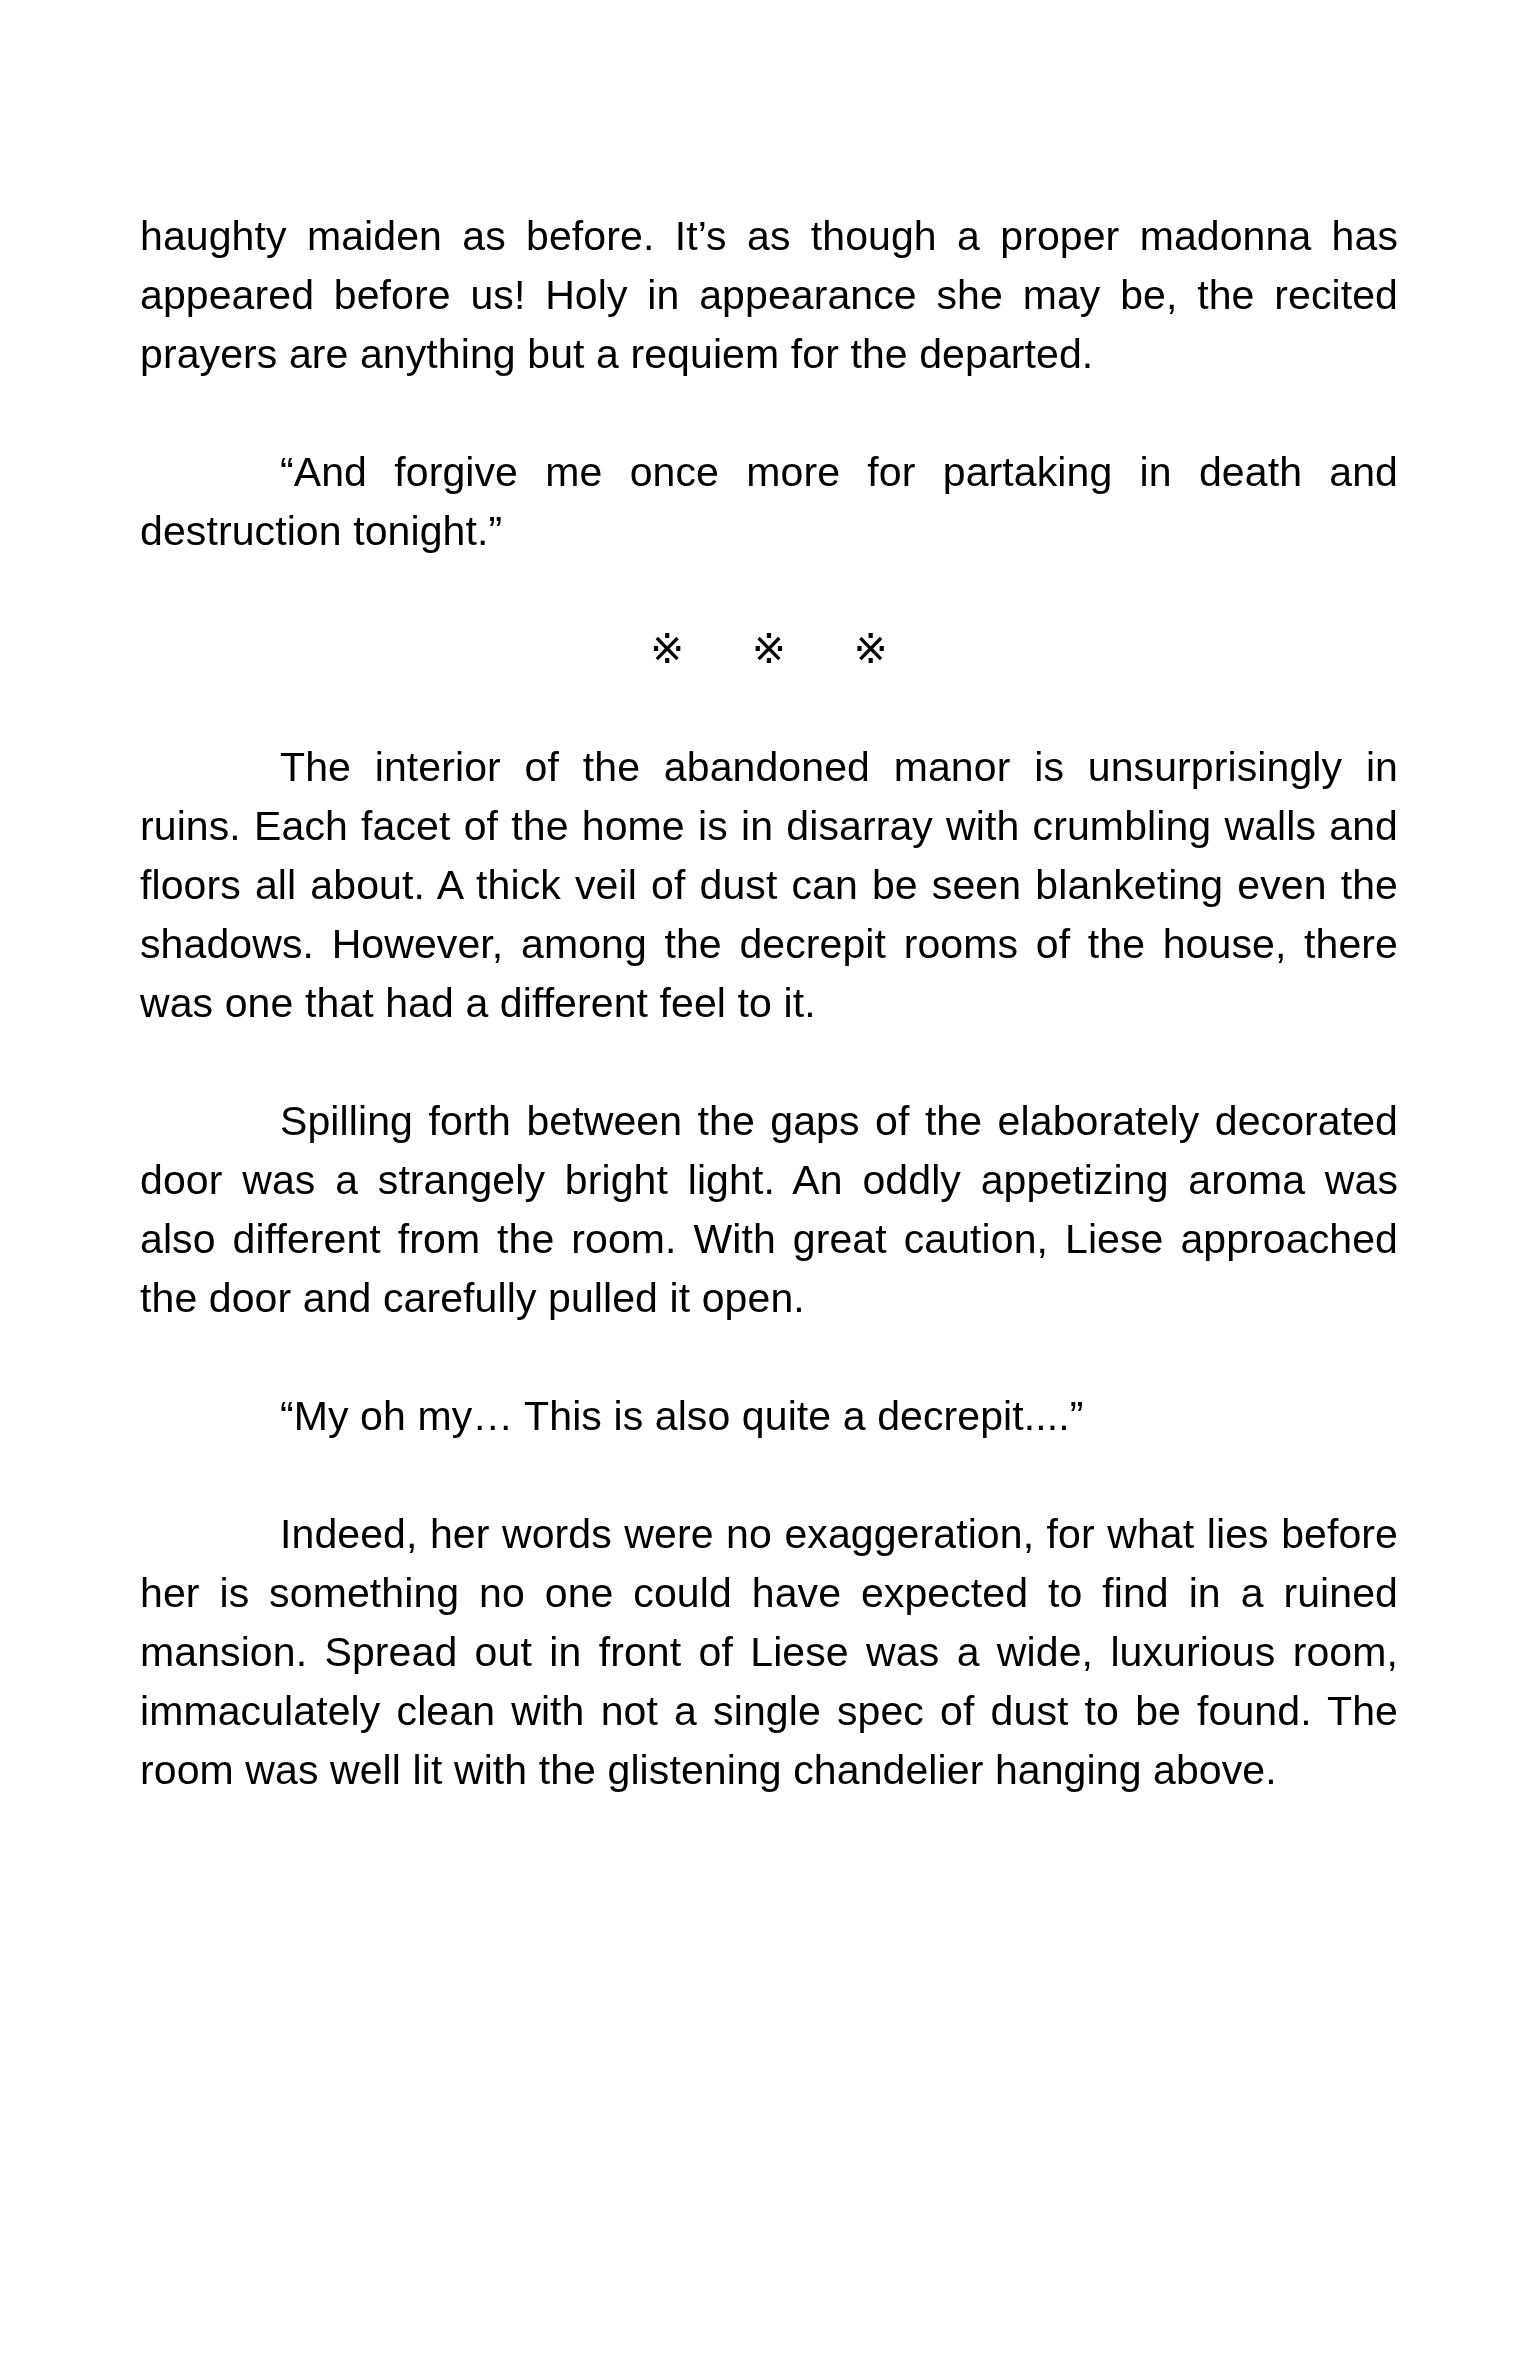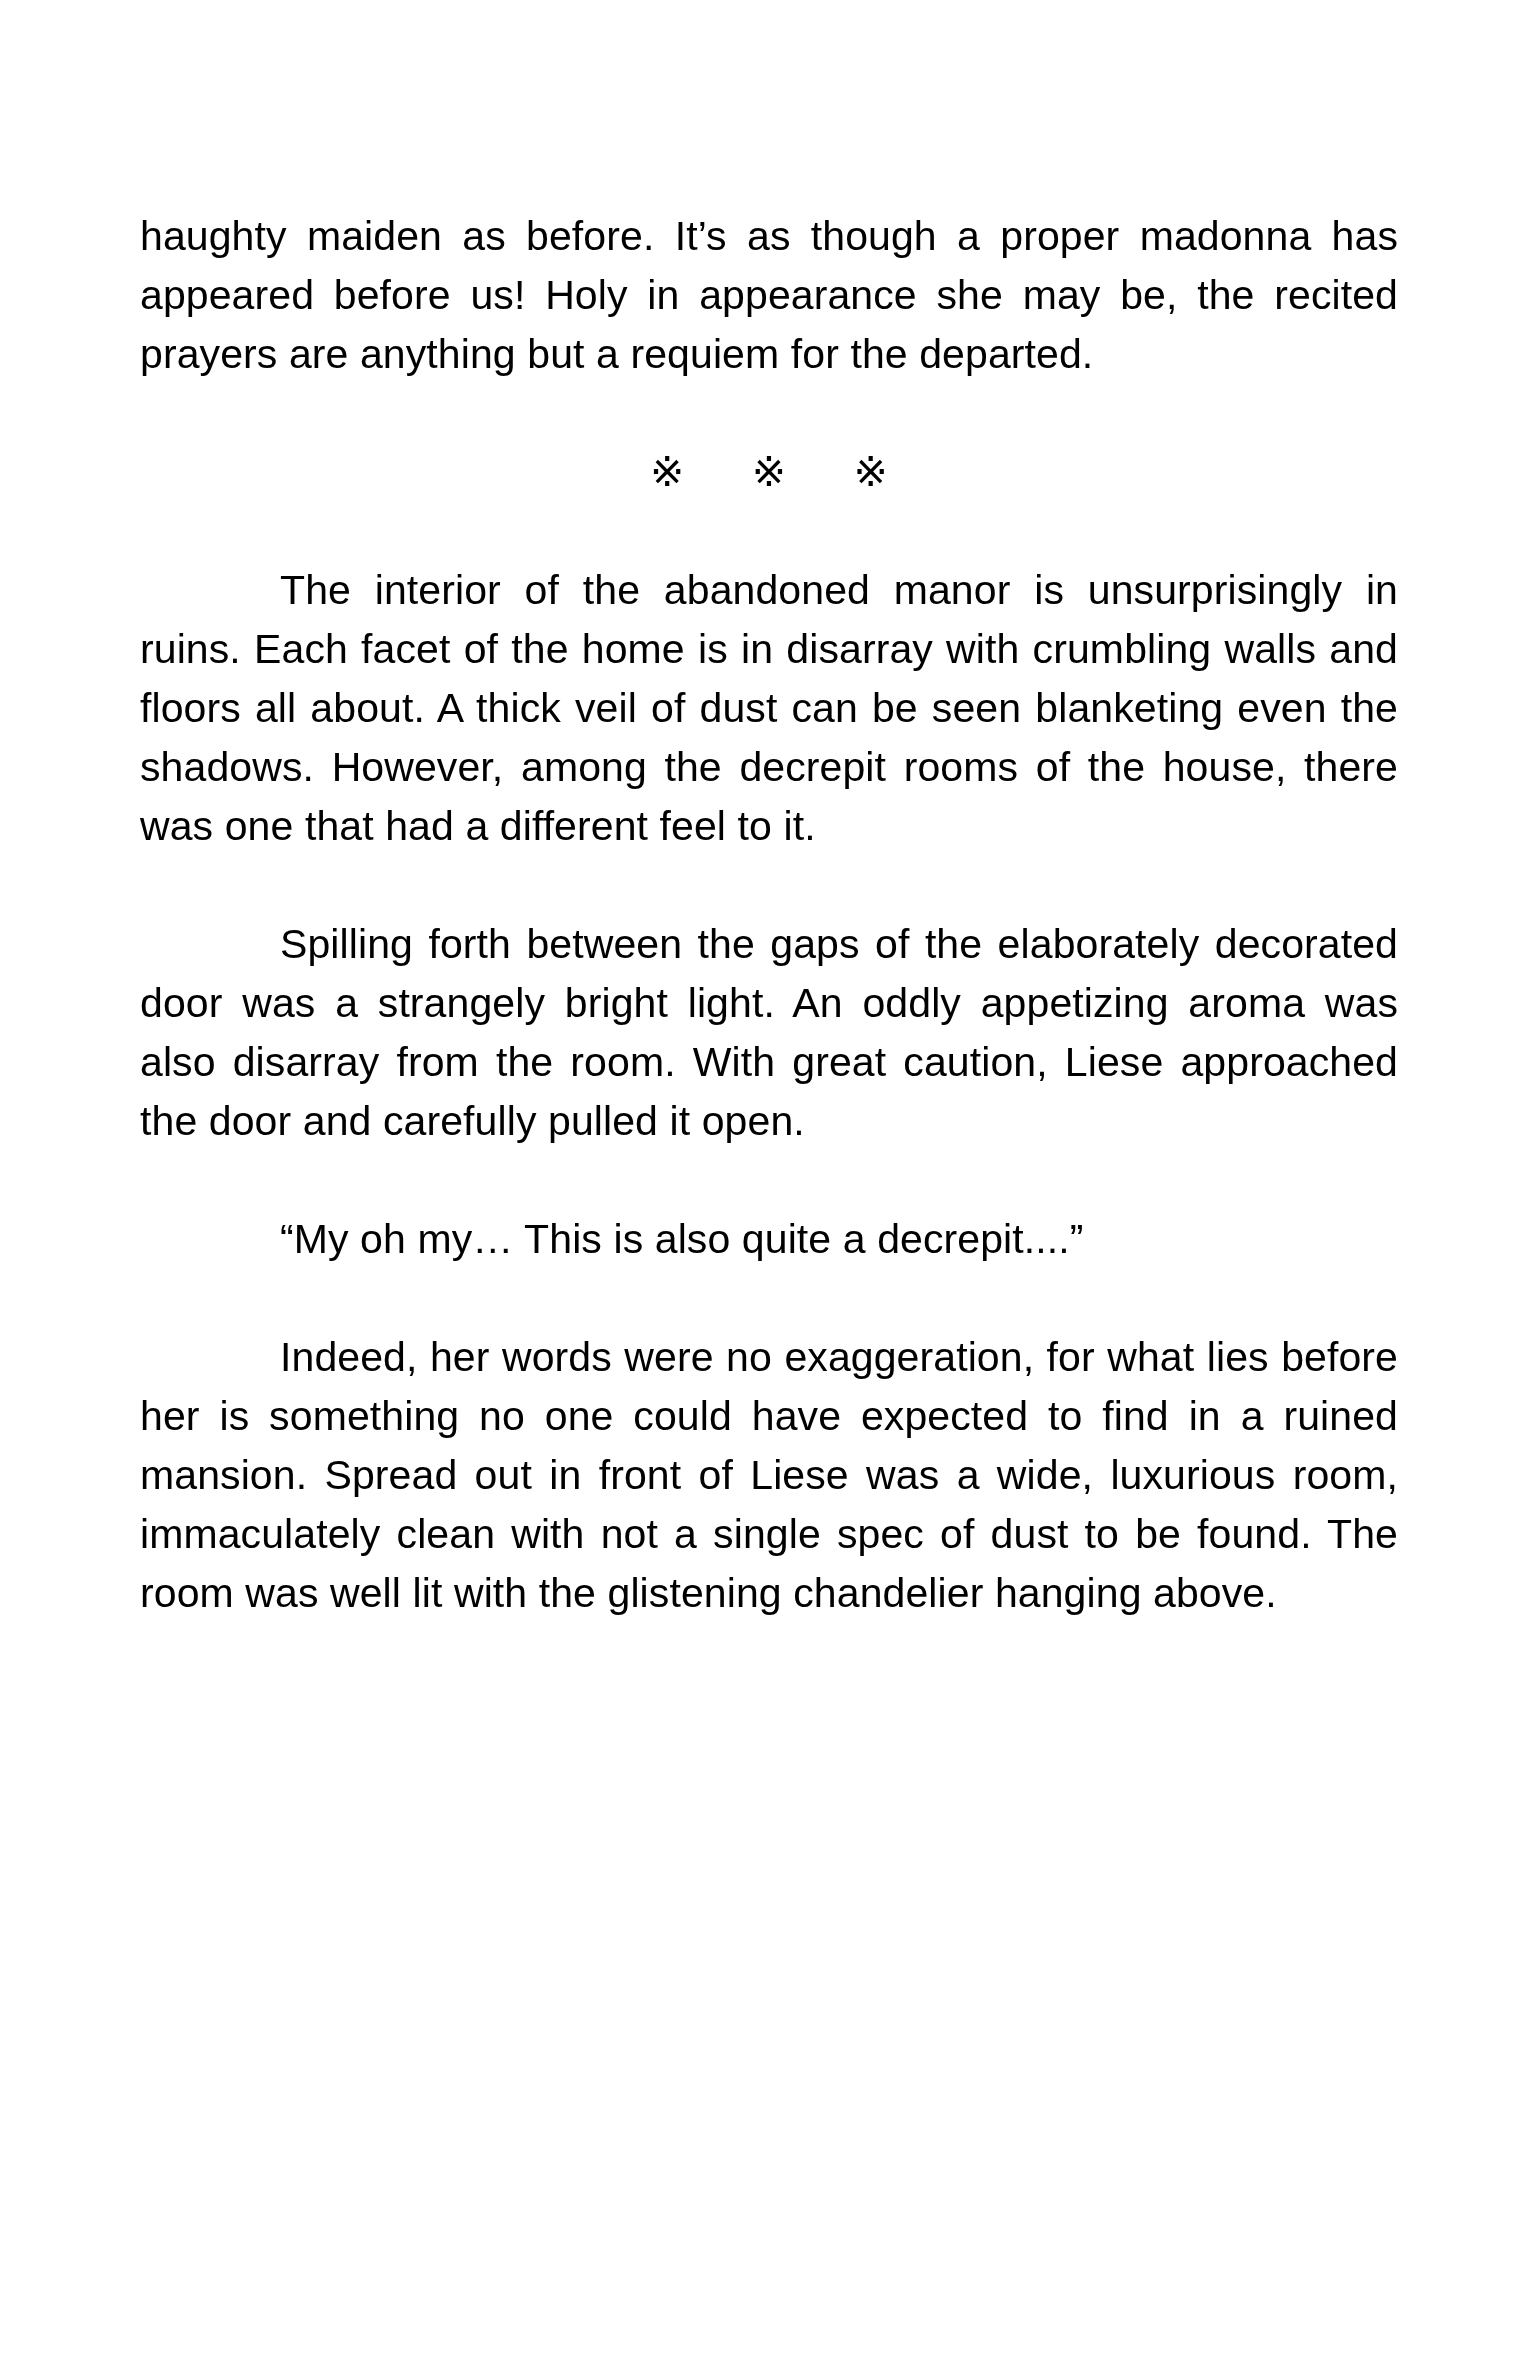--- a/index.html
+++ b/index.html
@@ -40,25 +40,26 @@
     word-spacing: 56px;
     font-family: "Liberation Sans", "DejaVu Sans", sans-serif;
   }
 </style>
 </head>
 <body>
 
 <div class="page">
   <p class="para no-indent">haughty maiden as before. It’s as though a proper madonna has appeared before us! Holy in appearance she may be, the recited prayers are anything but a requiem for the departed.</p>
 
+  <p class="para">“And forgive me once more for partaking in death and destruction tonight.”</p>
 
 
   <div class="divider">※ ※ ※</div>
 
   <p class="para">The interior of the abandoned manor is unsurprisingly in ruins. Each facet of the home is in disarray with crumbling walls and floors all about. A thick veil of dust can be seen blanketing even the shadows. However, among the decrepit rooms of the house, there was one that had a different feel to it.</p>
 
-  <p class="para">Spilling forth between the gaps of the elaborately decorated door was a strangely bright light. An oddly appetizing aroma was also disarray from the room. With great caution, Liese approached the door and carefully pulled it open.</p>
+  <p class="para">Spilling forth between the gaps of the elaborately decorated door was a strangely bright light. An oddly appetizing aroma was also different from the room. With great caution, Liese approached the door and carefully pulled it open.</p>
 
   <p class="para">“My oh my… This is also quite a decrepit....”</p>
 
   <p class="para">Indeed, her words were no exaggeration, for what lies before her is something no one could have expected to find in a ruined mansion. Spread out in front of Liese was a wide, luxurious room, immaculately clean with not a single spec of dust to be found. The room was well lit with the glistening chandelier hanging above.</p>
 </div>
 
 
 </body></html>

